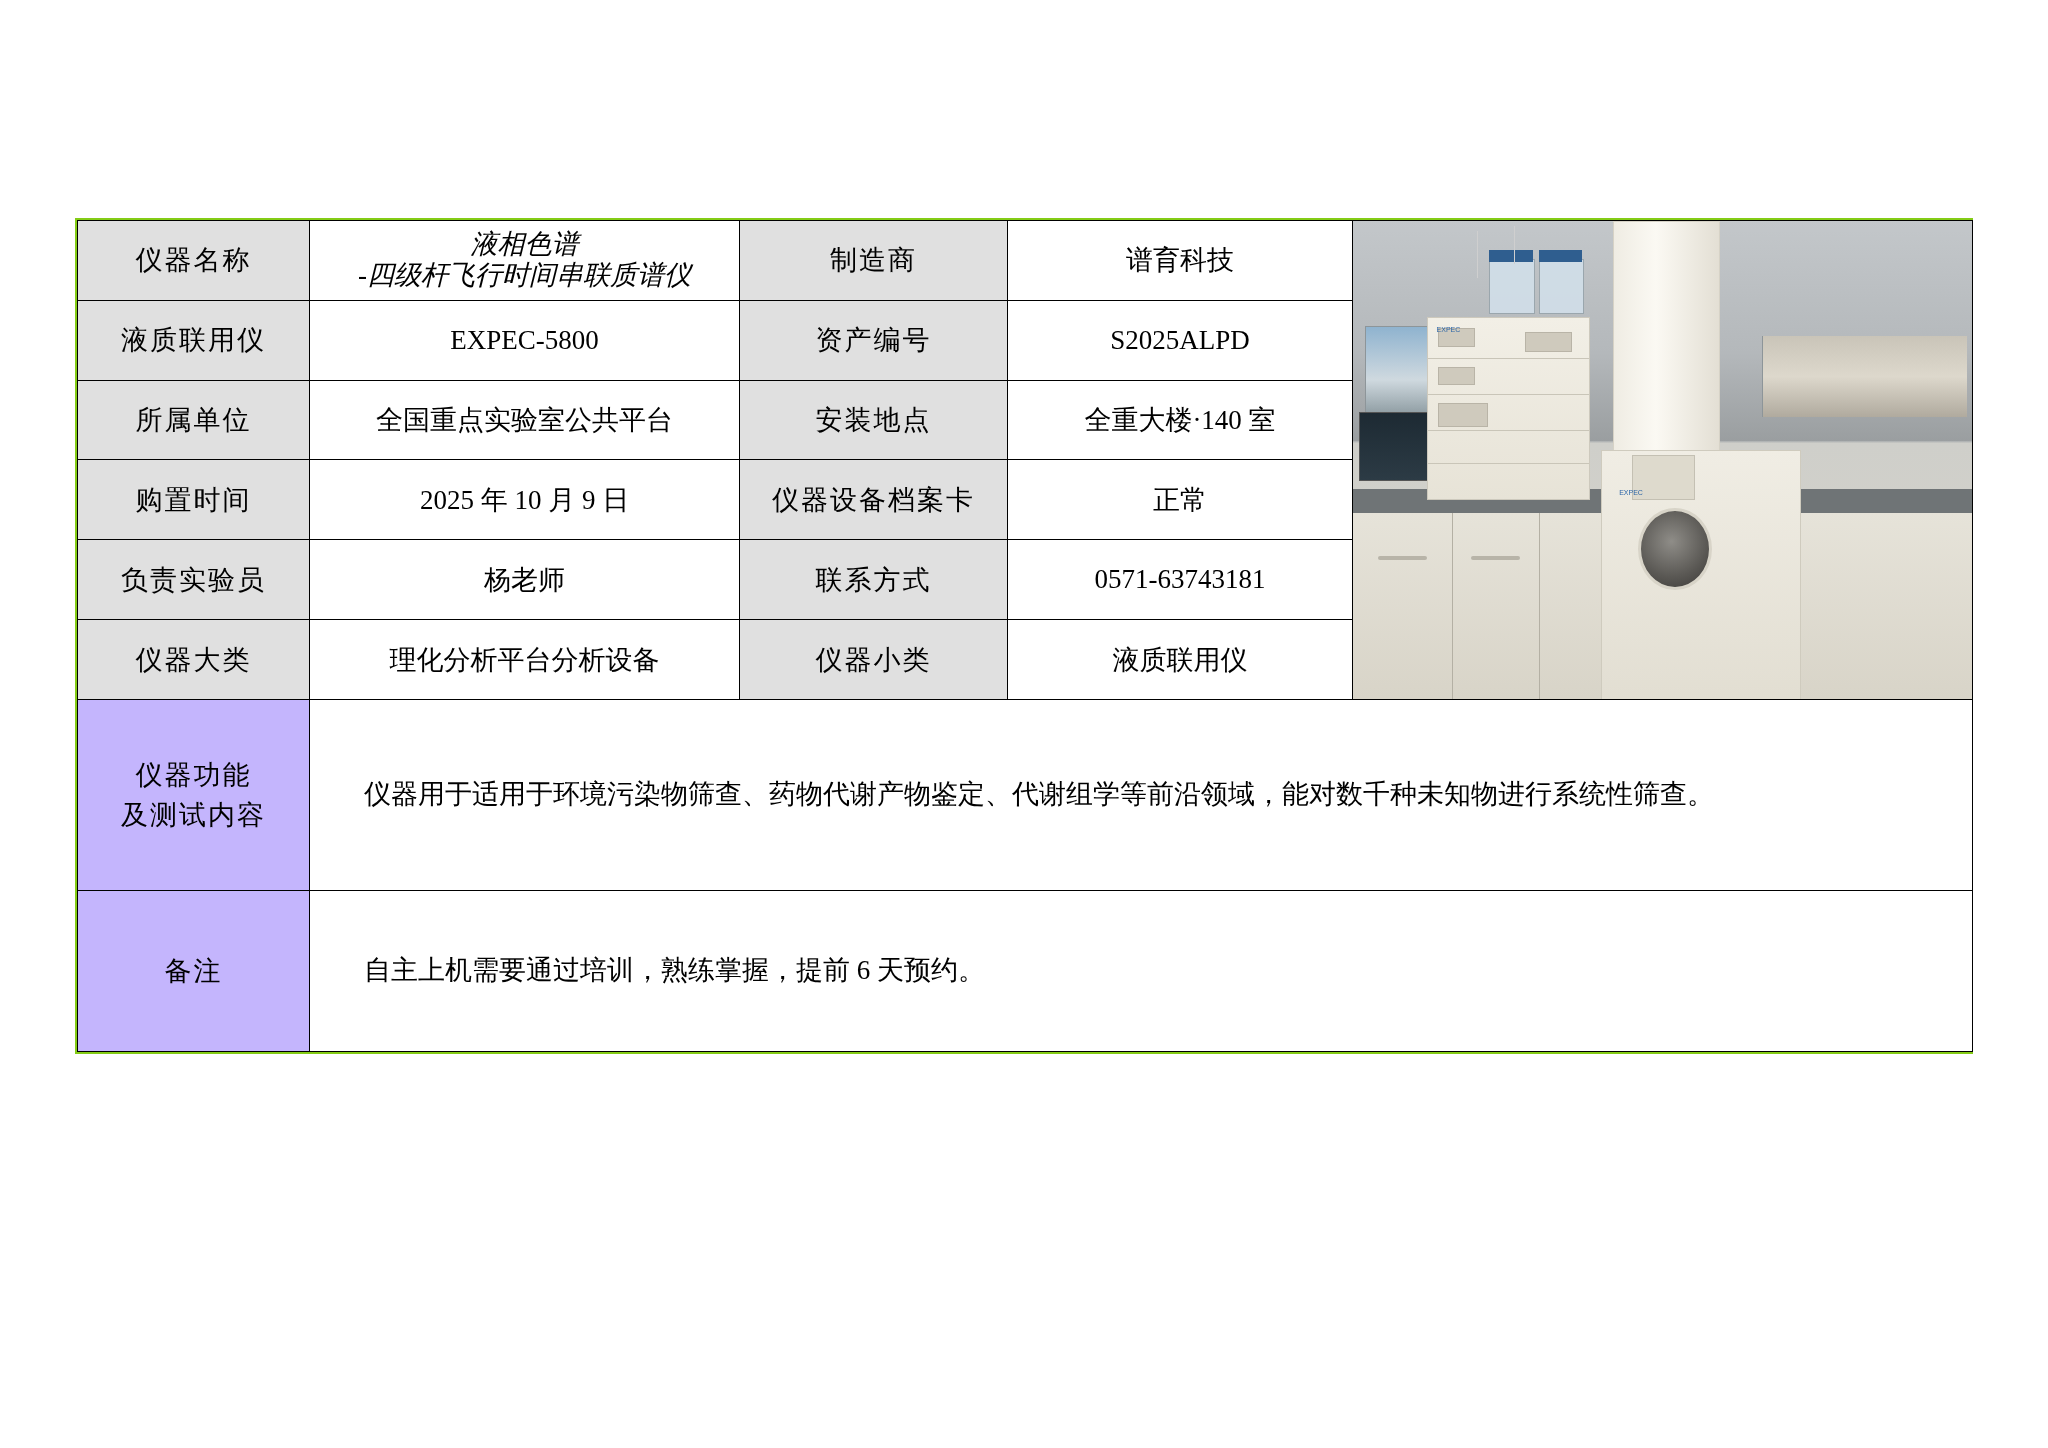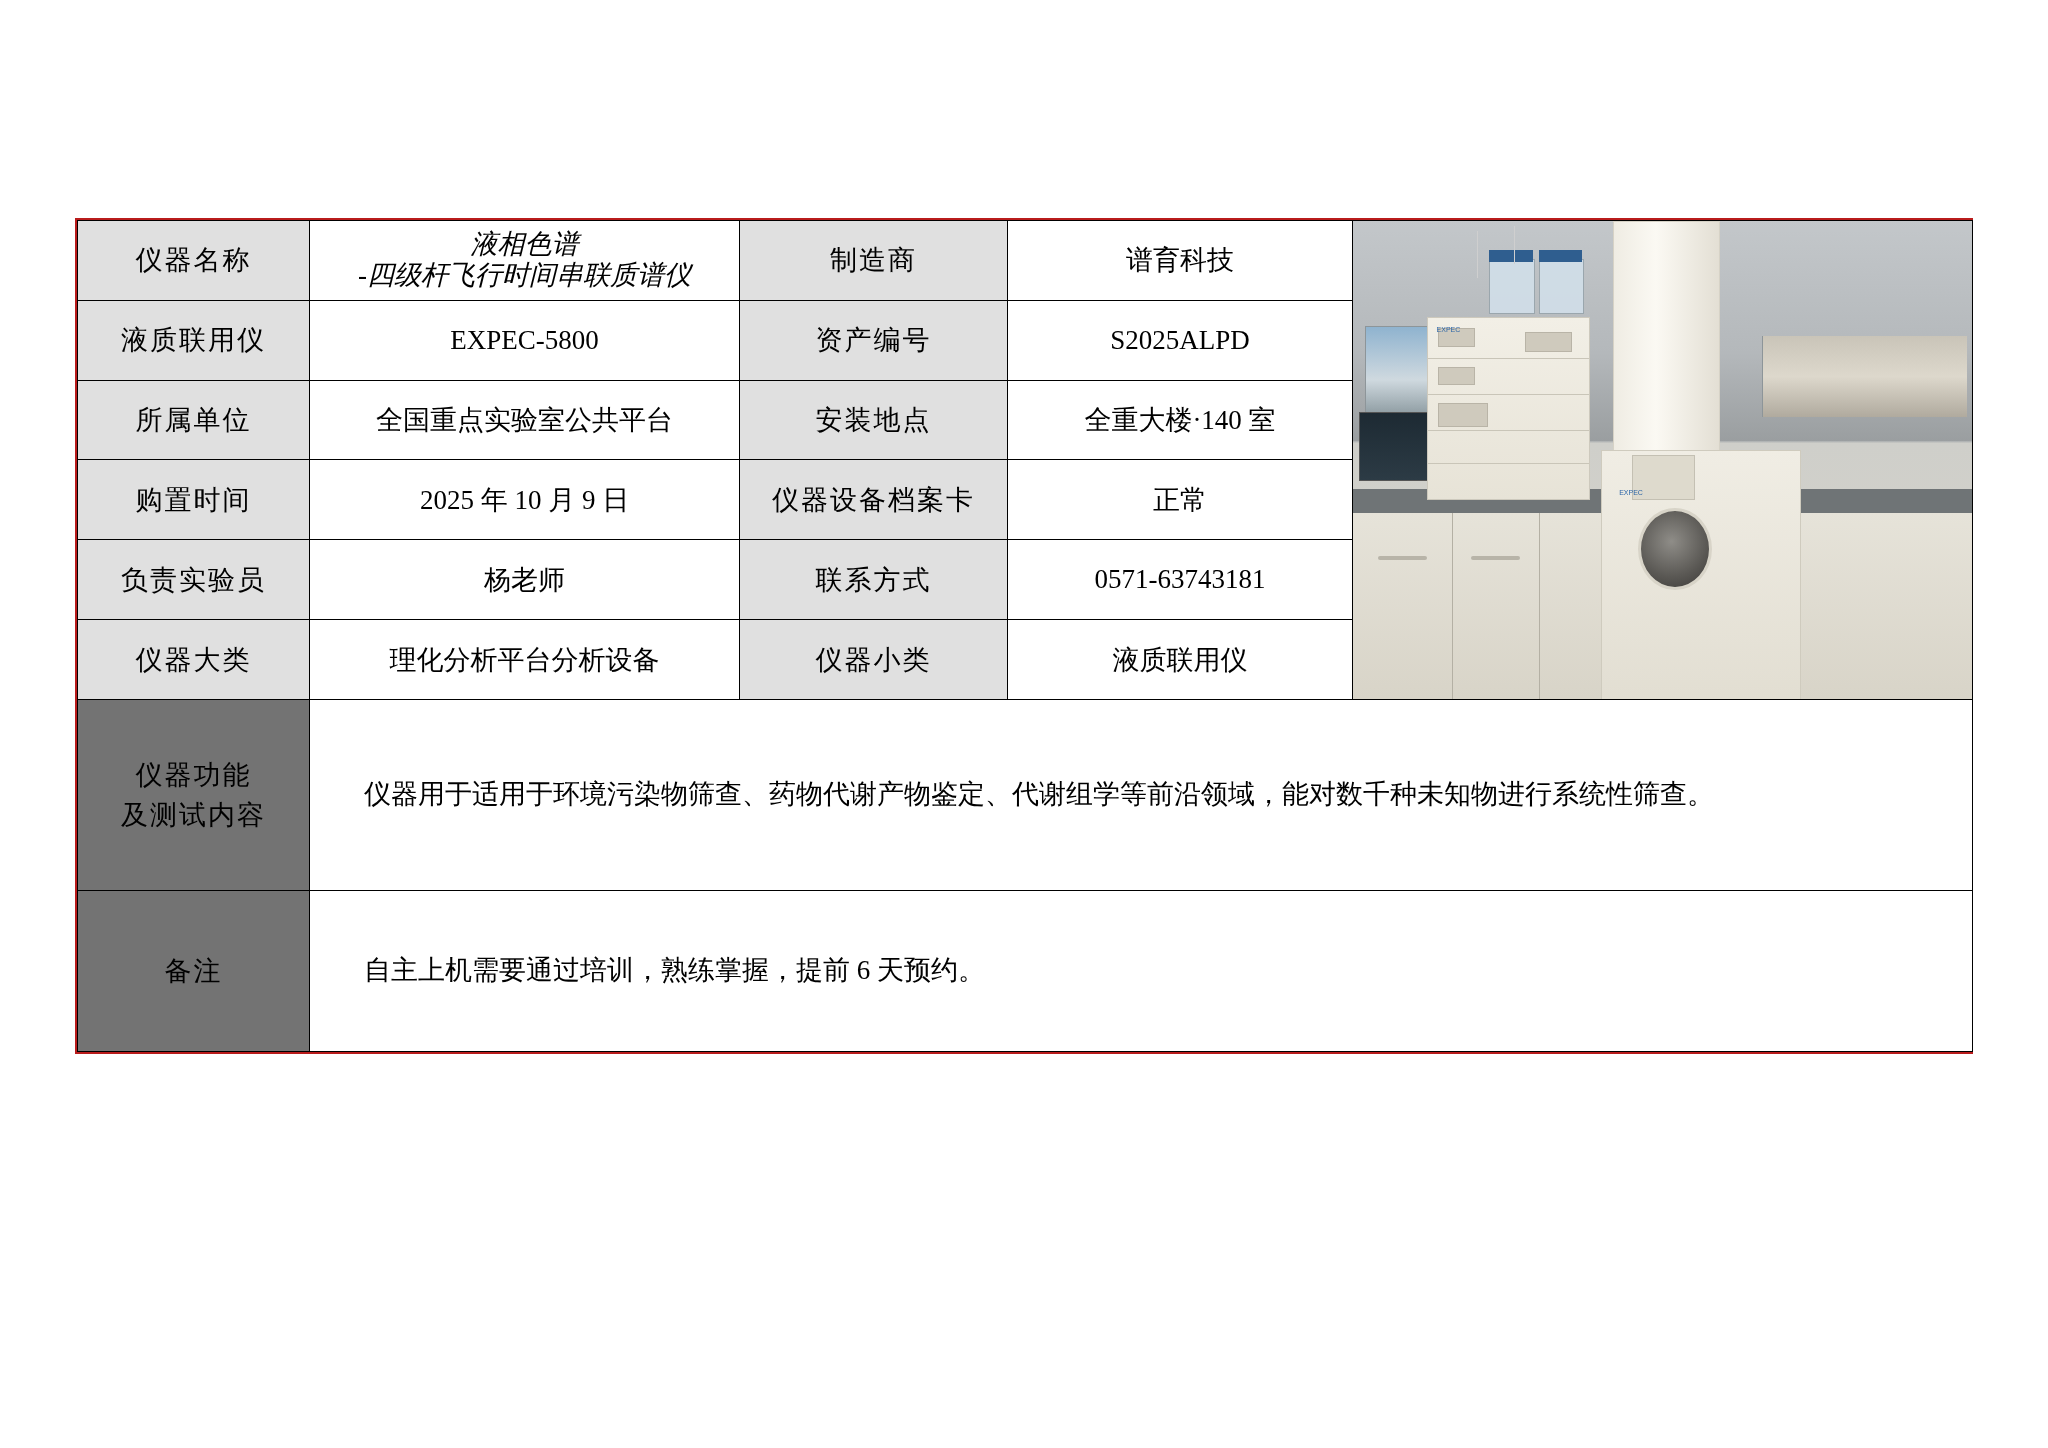--- a/index.html
+++ b/index.html
@@ -26,21 +26,21 @@
     font-weight: bold;
     letter-spacing: 2px;
     margin-top: 108px;
     font-family: "Liberation Serif", "DejaVu Serif", serif;
   }
   .card {
     position: absolute;
     left: 75px;
     top: 218px;
     width: 1898px;
-    border: 2px solid #b91c1c;
+    border: 2px solid #84cc16;
     box-sizing: border-box;
   }
   table.info {
     border-collapse: collapse;
     width: 100%;
     table-layout: fixed;
   }
   table.info td {
     border: 1px solid #000000;
     font-size: 27px;
@@ -175,21 +175,21 @@
     position: absolute; left: 0.5%; top: 56%; width: 13%; height: 3%;
     background: #cfccc4; border: 1px solid #b0ada5;
   }
 
   .block-row td {
     border: 1px solid #000000;
     font-size: 27px;
     vertical-align: middle;
   }
   .block-lbl {
-    background: #737373;
+    background: #c4b5fd;
     text-align: center;
     line-height: 1.5;
     letter-spacing: 2px;
   }
   .block-val {
     background: #ffffff;
     text-align: left;
     padding: 18px 24px 18px 24px;
     line-height: 1.55;
     text-indent: 54px;

